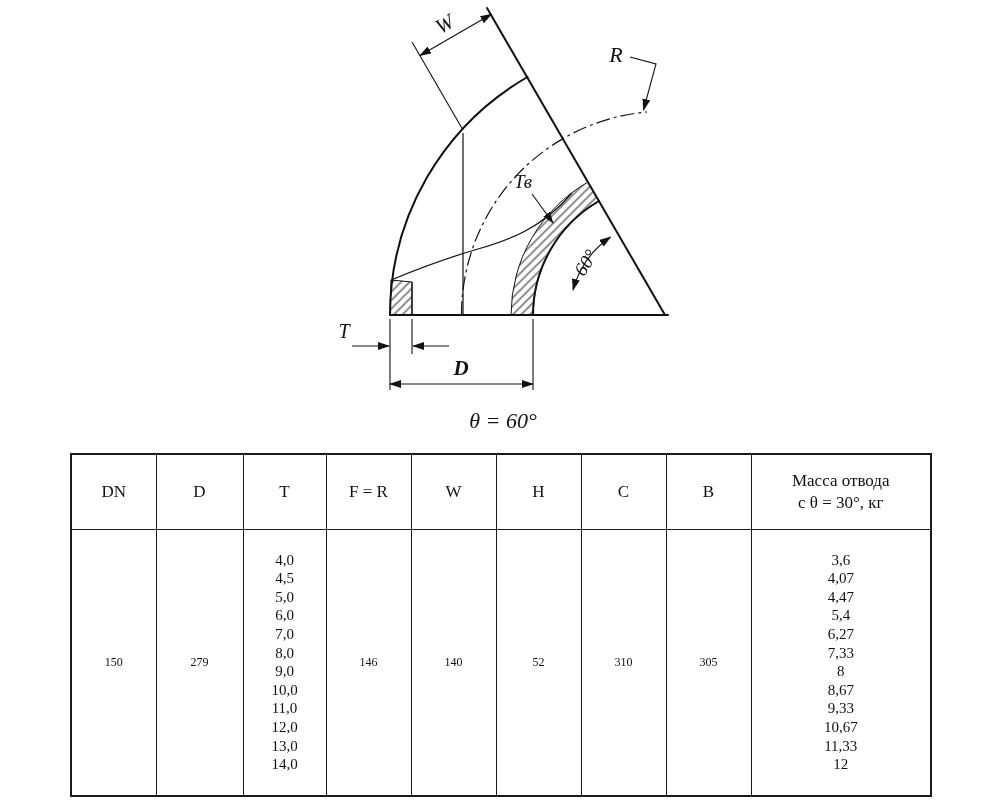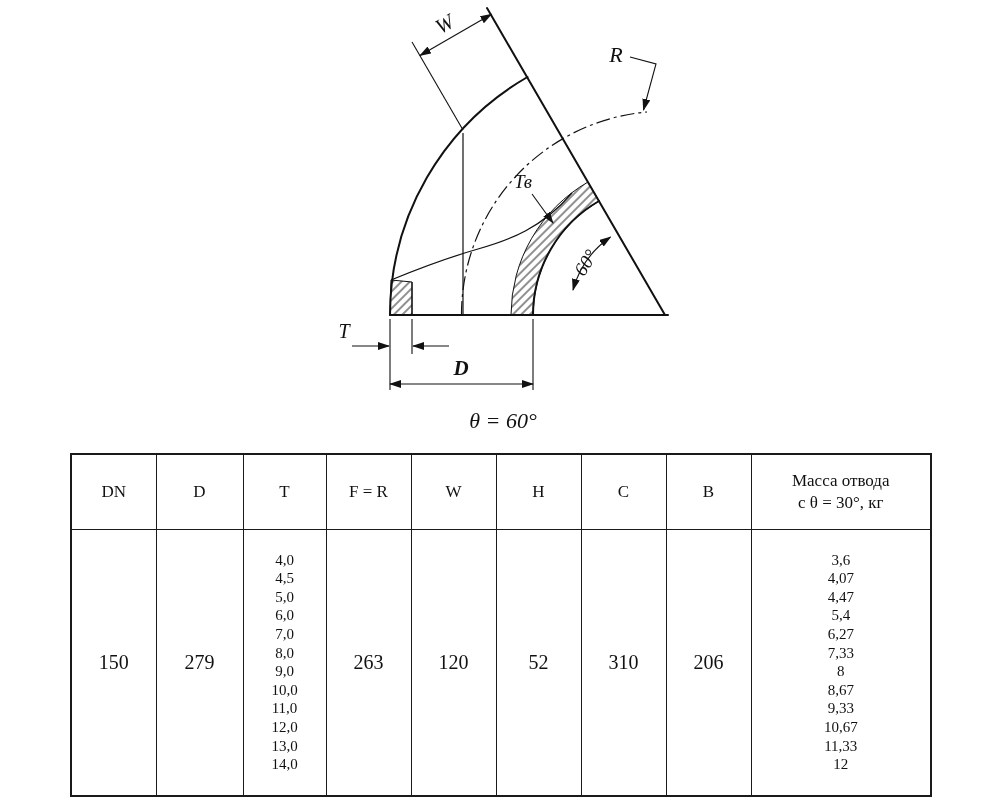--- a/index.html
+++ b/index.html
@@ -11,21 +11,21 @@
   svg .dim{stroke:#111;stroke-width:1.1;fill:none;}
   svg .cl{stroke:#111;stroke-width:1.2;fill:none;stroke-dasharray:14 4 3 4;}
   svg .hatched{fill:url(#hatch);stroke:#111;stroke-width:1;}
   svg text{font-family:"Liberation Serif",serif;font-style:italic;fill:#111;}
   table.spec{position:absolute;left:70px;top:453px;width:860px;height:344px;
              border-collapse:collapse;table-layout:fixed;text-align:center;
              border:2px solid #1a1a1a;}
   .spec th,.spec td{border:1.6px solid #1a1a1a;padding:0;}
   .spec thead tr{height:75px;}
   .spec th{font-weight:normal;font-size:17px;line-height:1.3;white-space:pre-line;}
-  .spec td{font-size:20px;vertical-align:middle;}
+  .spec td{font-size:12px;vertical-align:middle;}
   .spec td.multi{white-space:pre-line;line-height:1.24;font-size:15px;padding:5px 8px;}
 </style>
 </head>
 <body>
 
 <div class="stage">
 
   <svg class="draw" width="1000" height="450" viewBox="0 0 1000 450">
     <defs>
       <pattern id="hatch" width="6" height="6" patternUnits="userSpaceOnUse" patternTransform="rotate(45)">
@@ -125,25 +125,25 @@
 5,0
 6,0
 7,0
 8,0
 9,0
 10,0
 11,0
 12,0
 13,0
 14,0</td>
-        <td>263</td>
-        <td>120</td>
+        <td>146</td>
+        <td>140</td>
         <td>52</td>
         <td>310</td>
-        <td>206</td>
+        <td>305</td>
         <td class="multi">3,6
 4,07
 4,47
 5,4
 6,27
 7,33
 8
 8,67
 9,33
 10,67

